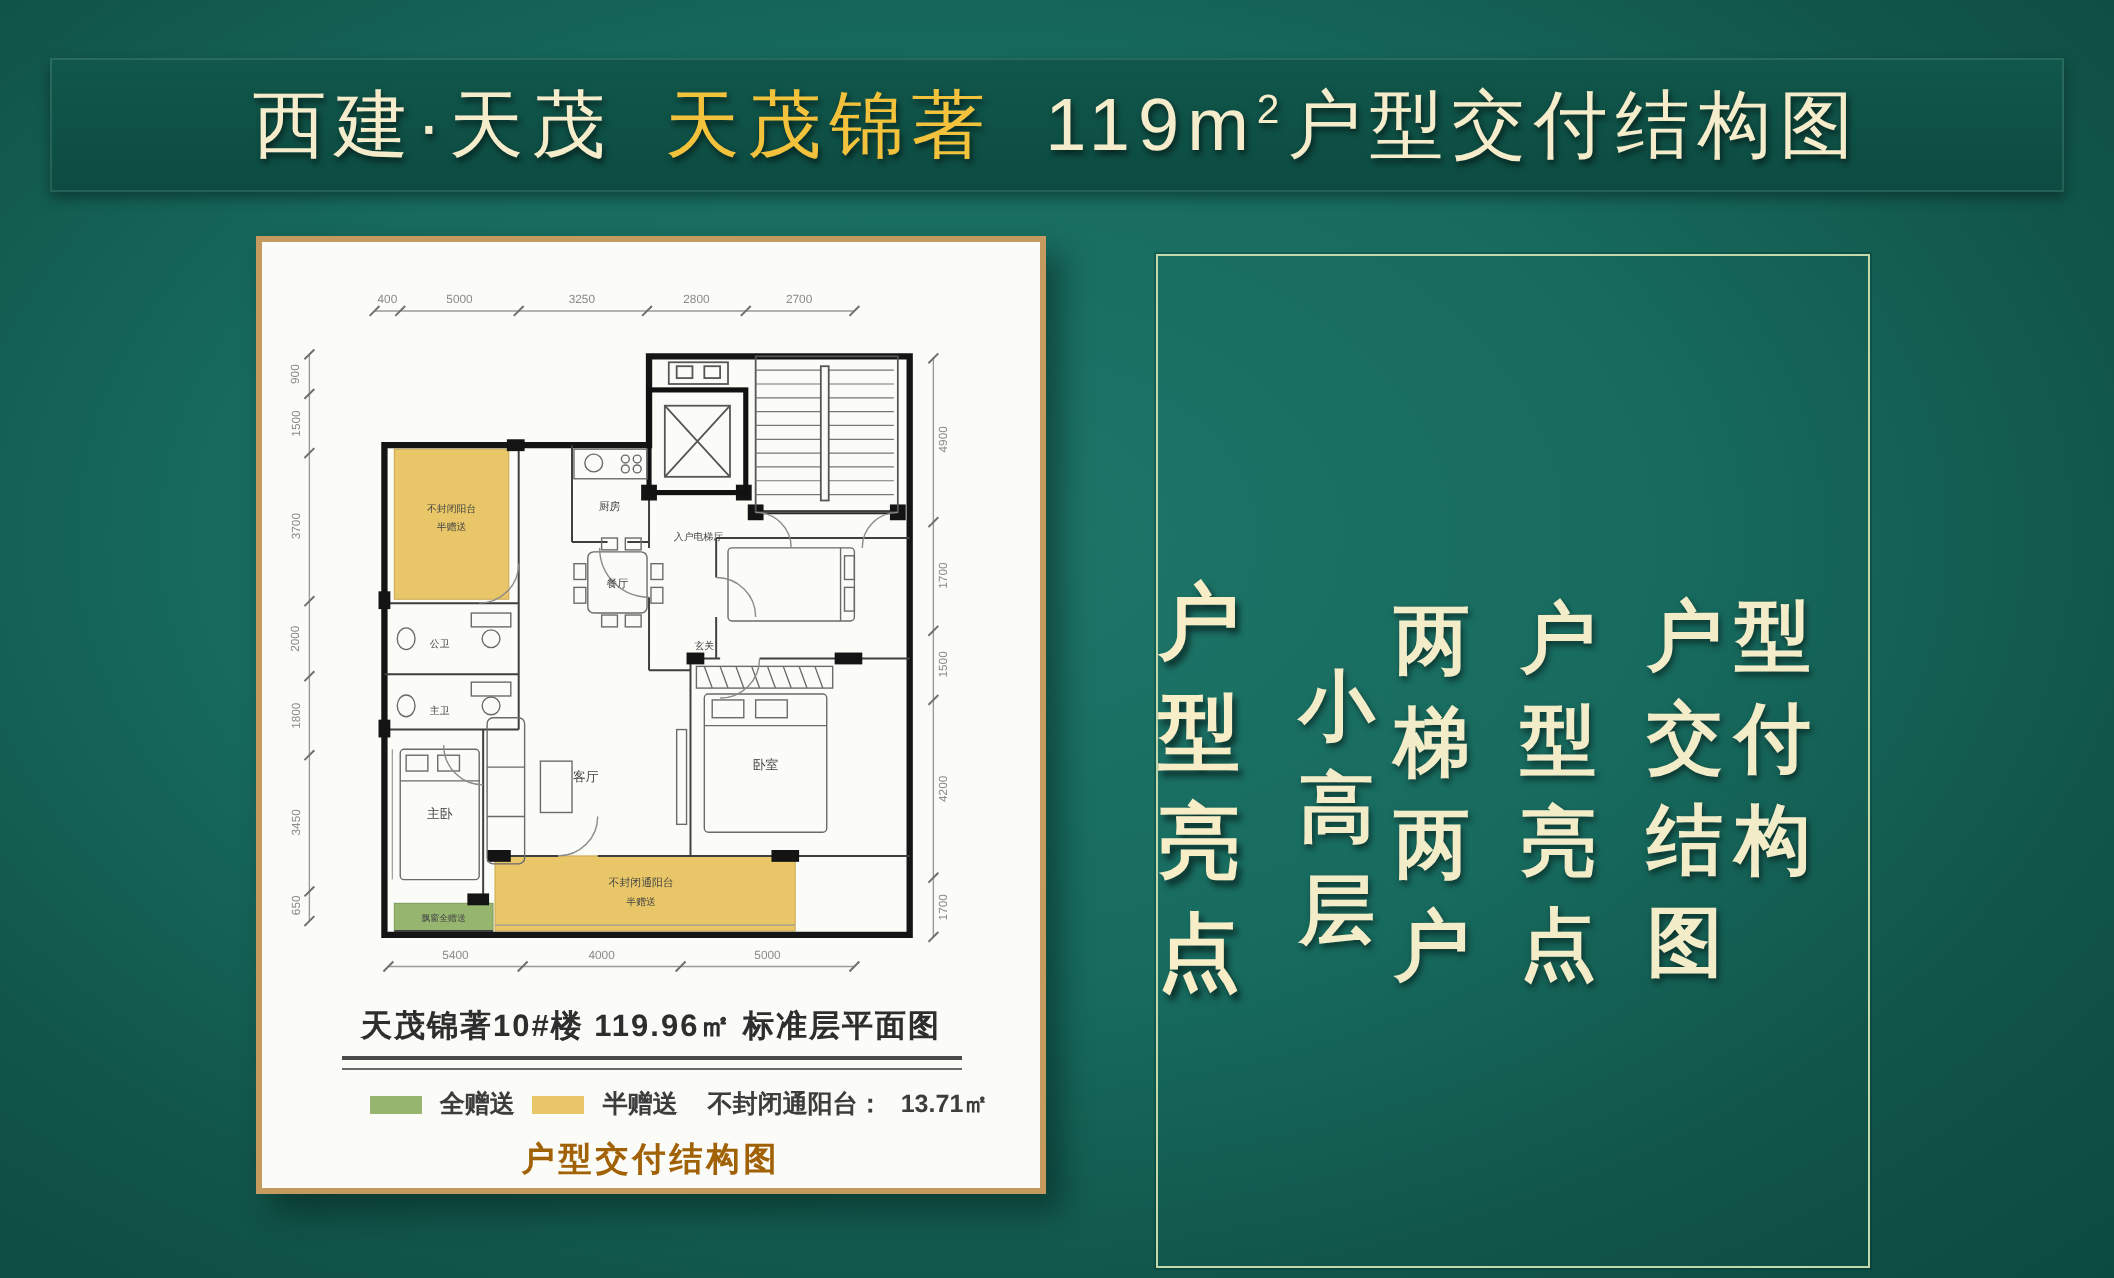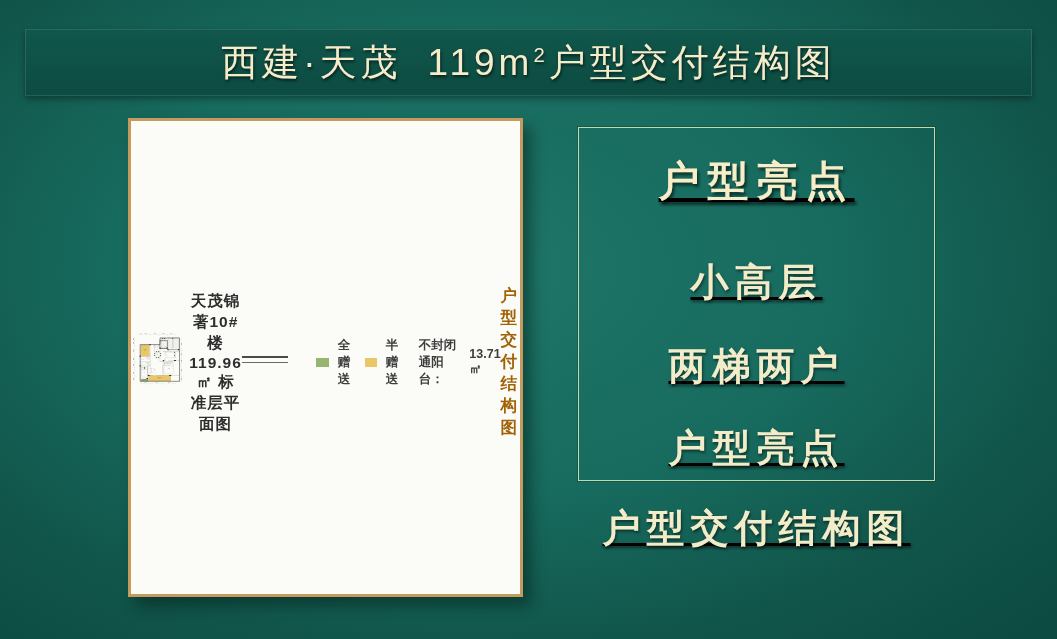--- a/index.html
+++ b/index.html
@@ -15,37 +15,37 @@
             display:flex; align-items:center; justify-content:center; gap:26px; }
   .banner .t { font-size:37px; font-weight:normal; letter-spacing:4px;
                color:#f4ecca; text-shadow:1px 2px 3px rgba(0,0,0,.6); white-space:nowrap; }
   .banner .gold { color:#f2c23c; }
   .banner sup { font-size:.55em; vertical-align:super; }
 
   
   .plan-panel { position:absolute; left:128px; top:118px; width:395px; height:479px;
                 background:#fbfbf7; border:3px solid #c49a5f;
                 box-shadow:8px 9px 14px rgba(0,25,20,.45);
-                display:flex; align-items:center; }
+                display:flex; flex-direction:column; align-items:center;justify-content:center; }
   .plan-title { margin-top:10px; font-size:15.5px; font-weight:bold; color:#2e2e2e;
                 letter-spacing:1px; text-align:center; }
   .double-rule { width:310px; height:7px; border-top:2px solid #4a4a4a;
                  border-bottom:1px solid #6a6a6a; margin-top:4px; }
   .legend { margin-top:9px; display:flex; align-items:center; gap:9px;
             font-size:12.5px; color:#3d3d3d; font-weight:bold;margin-left:28px; }
   .sw { width:26px; height:9px; display:inline-block; }
   .sw.full { background:#96b56f; }
   .sw.half { background:#e9c768; }
   .plan-footer { margin-top:8px; font-size:16.5px; font-weight:bold; color:#a16207;
                  letter-spacing:2px; }
 
   
-  .hl-panel { position:absolute; left:578px; top:127px; width:357px; height:354px;
+  .hl-panel { position:absolute; left:578px; top:127px; width:357px; height:507px;
               border:1px solid #c3d9ad; box-shadow:0 0 0 1px rgba(0,40,30,.25);
-              display:flex; flex-direction:column; align-items:center;text-decoration:underline; }
+              display:flex; align-items:center; }
   .hl-title { margin-top:26px; font-size:41px; font-weight:bold; color:#f7eec7;
               letter-spacing:8px; text-shadow:2px 3px 3px rgba(0,0,0,.55); }
   .hl-item { font-size:38px; font-weight:bold; color:#f3ecc9; letter-spacing:6px;
              text-shadow:1px 2px 3px rgba(0,0,0,.5); }
   .hl-item.i0 { margin-top:48px; }
   .hl-item.i1 { margin-top:33px; }
   .hl-item.i2 { margin-top:31px; }
   .hl-item.i3 { margin-top:29px; }
 
   
@@ -66,20 +66,21 @@
   .dt { font-size:6px; fill:#8a8a8a; text-anchor:middle; }
   .rl { fill:#444; text-anchor:middle; }
 </style>
 </head>
 <body>
 
 <div class="stage">
 
   <div class="banner">
     <span class="t">西建·天茂</span>
+    <span class="t gold">天茂锦著</span>
     <span class="t"><span>119m</span><sup>2</sup><span>户型交付结构图</span></span>
   </div>
 
   <div class="plan-panel">
 
     <svg width="389" height="369" viewBox="0 0 394 370">
 
       <rect class="half-f" x="67" y="100" width="58" height="76"></rect>
       <rect class="half-f" x="118" y="306" width="152" height="38"></rect>
       <rect class="full-f" x="67" y="330" width="50" height="14"></rect>

